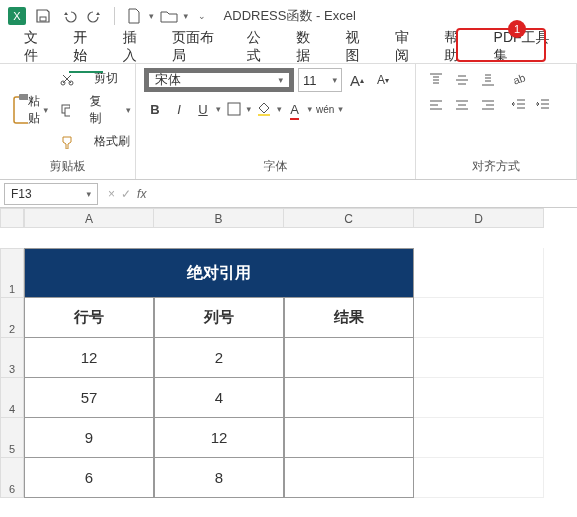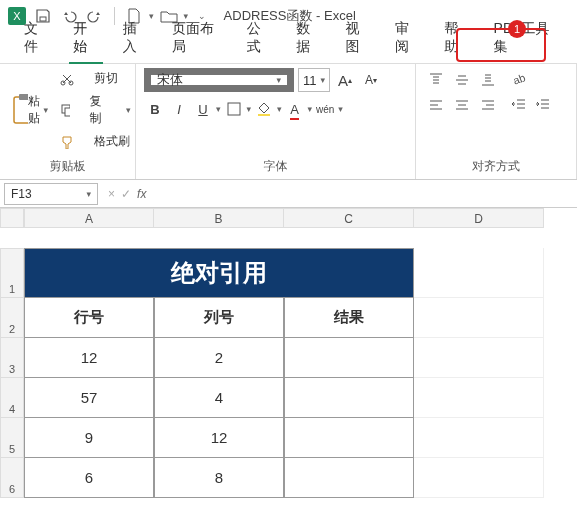--- a/index.html
+++ b/index.html
@@ -1,55 +1,55 @@
 <!DOCTYPE html>
 <html><head>
 <meta charset="utf-8">
 <style>
 *{box-sizing:border-box;margin:0;padding:0;font-family:"Microsoft YaHei",Arial,sans-serif}
 body{background:#fff;width:577px;height:517px;overflow:hidden;font-size:12px;color:#333}
 .titlebar{height:32px;display:flex;align-items:center;padding:0 6px;gap:4px;background:#fff}
 .titlebar .ico{display:inline-flex;align-items:center;justify-content:center;width:22px;height:22px}
 .titlebar .sep{width:1px;height:18px;background:#ccc;margin:0 4px}
 .titlebar .title{margin-left:14px;color:#444;font-size:13px}
-.menubar{height:32px;display:flex;align-items:flex-end;padding:0 8px 0 12px;gap:0;border-bottom:1px solid #ddd}
+.menubar{height:32px;display:flex;align-items:center;padding:0 8px 0 12px;gap:0;border-bottom:1px solid #ddd}
 .tab{padding:6px 12px 7px;font-size:14px;color:#333;cursor:pointer;position:relative}
 .tab.active{color:#1a1a1a}
 .tab.active::after{content:"";position:absolute;left:8px;right:8px;bottom:-1px;height:2px;background:#1f8f5f}
 .highlight-box{position:absolute;border:2px solid #d22;border-radius:4px;pointer-events:none}
 .badge{position:absolute;width:18px;height:18px;border-radius:50%;background:#d22;color:#fff;font-size:11px;display:flex;align-items:center;justify-content:center}
 .ribbon{display:flex;border-bottom:1px solid #ccc;height:116px;background:#fff}
 .group{display:flex;flex-direction:column;border-right:1px solid #ddd;padding:4px 8px 2px}
 .group-label{text-align:center;font-size:12px;color:#555;margin-top:auto;padding:2px 0}
 .clip-row{display:flex;gap:6px}
 .paste-big{display:flex;flex-direction:row;align-items:center;width:42px;padding:2px}
 .paste-big svg{margin-bottom:2px}
 .clip-btns{display:flex;flex-direction:column;gap:2px}
 .btn-sm{display:flex;align-items:center;gap:20px;padding:2px 4px;font-size:12px;color:#333}
 .font-top{display:flex;gap:4px;align-items:center;margin-bottom:6px}
-.font-name{border:7px solid #737373;height:24px;width:150px;padding:0 6px;display:flex;align-items:center;justify-content:space-between;font-size:13px}
-.font-size{border:1px solid #bbb;height:24px;width:32px;padding:0 4px;display:flex;align-items:center;justify-content:space-between;font-size:13px}
+.font-name{border:5px solid #737373;height:24px;width:150px;padding:0 6px;display:flex;align-items:center;justify-content:space-between;font-size:13px}
+.font-size{border:1px solid #bbb;height:24px;width:44px;padding:0 4px;display:flex;align-items:center;justify-content:space-between;font-size:13px}
 .fbtn{width:22px;height:22px;display:inline-flex;align-items:center;justify-content:center;color:#444;font-size:13px}
 .font-row{display:flex;gap:2px;align-items:center}
 .align-grid{display:grid;grid-template-columns:repeat(3,24px);grid-template-rows:repeat(2,24px);gap:2px}
 .abtn{display:flex;align-items:center;justify-content:center}
 .namebox-row{height:28px;display:flex;align-items:center;border-bottom:1px solid #ccc;background:#fff}
 .namebox{width:94px;height:22px;border:1px solid #bbb;margin:0 4px;padding:0 6px;display:flex;align-items:center;justify-content:space-between;font-size:12px}
 .fxbar{display:flex;align-items:center;gap:6px;padding:0 6px;flex:1}
 .fxbar .fx{font-style:italic;color:#666}
 .sheet{position:relative}
 .colhdr{display:flex;margin-left:24px}
 .colhdr div{flex:0 0 130px;text-align:center;border:1px solid #ddd;border-left:none;background:#f3f3f3;height:20px;line-height:20px;font-size:12px;color:#555}
 .colhdr div:first-child{border-left:1px solid #ddd}
 .rows{display:flex}
 .rownums{display:flex;flex-direction:column;width:24px}
 .rownums div{height:40px;border:1px solid #ddd;border-top:none;background:#f3f3f3;display:flex;align-items:flex-end;justify-content:center;font-size:11px;color:#555;padding-bottom:2px}
 .rownums div:first-child{border-top:1px solid #ddd;height:50px}
 .gridarea{position:relative;font-size:15px}
-.merged{position:absolute;left:0;top:0;width:390px;height:50px;background:#103a6e;color:#fff;font-weight:bold;font-size:24px;display:flex;align-items:center;justify-content:center;border:1px solid #999}
+.merged{position:absolute;left:0;top:0;width:390px;height:50px;background:#103a6e;color:#fff;font-weight:bold;font-size:16px;display:flex;align-items:center;justify-content:center;border:1px solid #999}
 .tr{position:absolute;display:flex;width:520px}
 .td{width:130px;height:40px;border:1px solid #999;border-top:none;display:flex;align-items:center;justify-content:center;background:#fff}
 .td.nob{border:1px solid #eee;border-top:none;border-left:none}
 .hdr{font-weight:bold}
 svg{display:block}
 .chev{font-size:9px;color:#666}
 </style>
 </head>
 <body>
 

